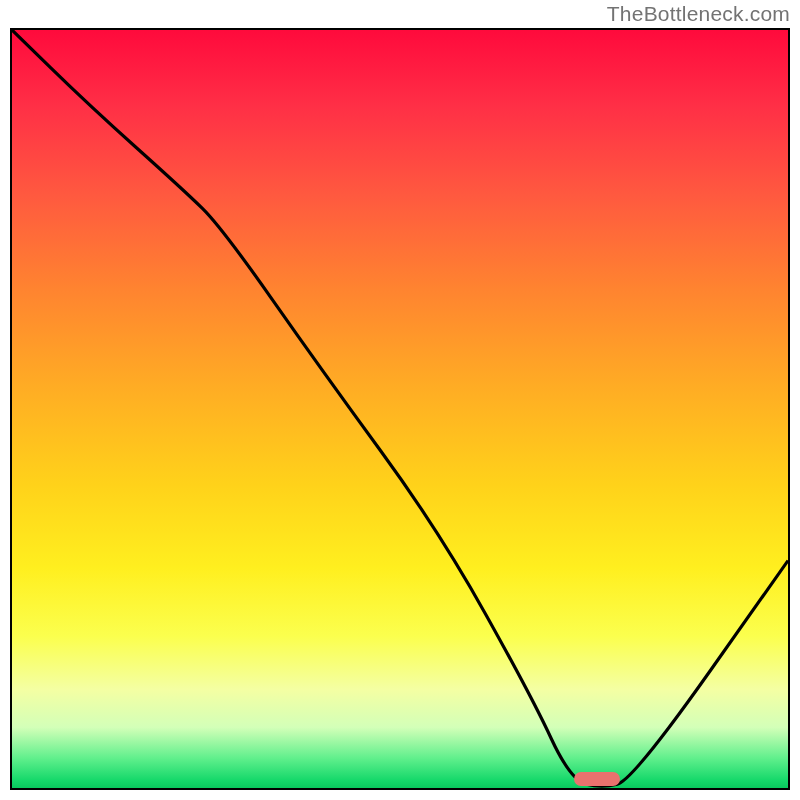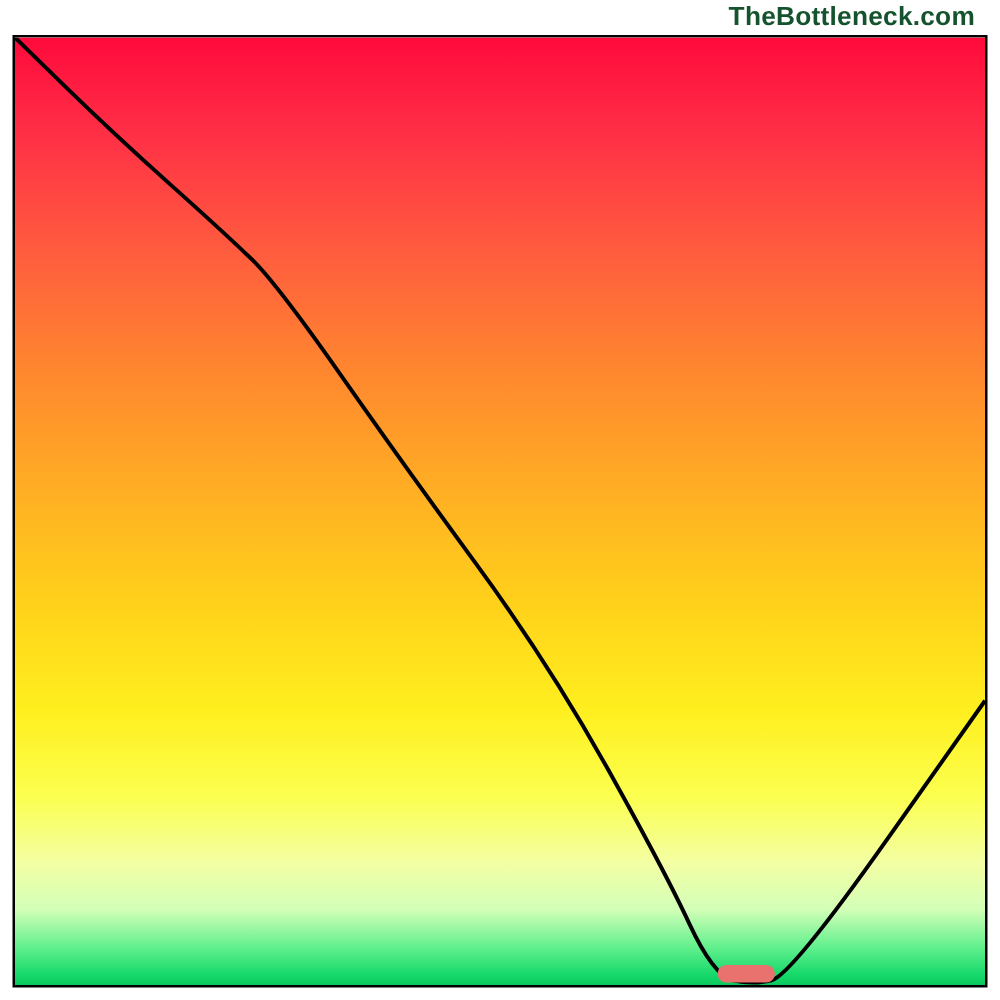--- a/index.html
+++ b/index.html
@@ -11,24 +11,24 @@
     font-family: Arial, Helvetica, sans-serif;
   }
   .frame {
     position: relative;
     width: 800px;
     height: 800px;
   }
   .watermark {
     position: absolute;
     top: 2px;
-    right: 20px;
+    right: 10px;
     font-size: 21px;
-    font-weight: 700;
-    color: #14532d;
+    font-weight: 400;
+    color: #737373;
     letter-spacing: 0.2px;
   }
   .plot {
     position: absolute;
     left: 10px;
     top: 28px;
     width: 780px;
     height: 762px;
     box-sizing: border-box;
     border: 2px solid #000;

